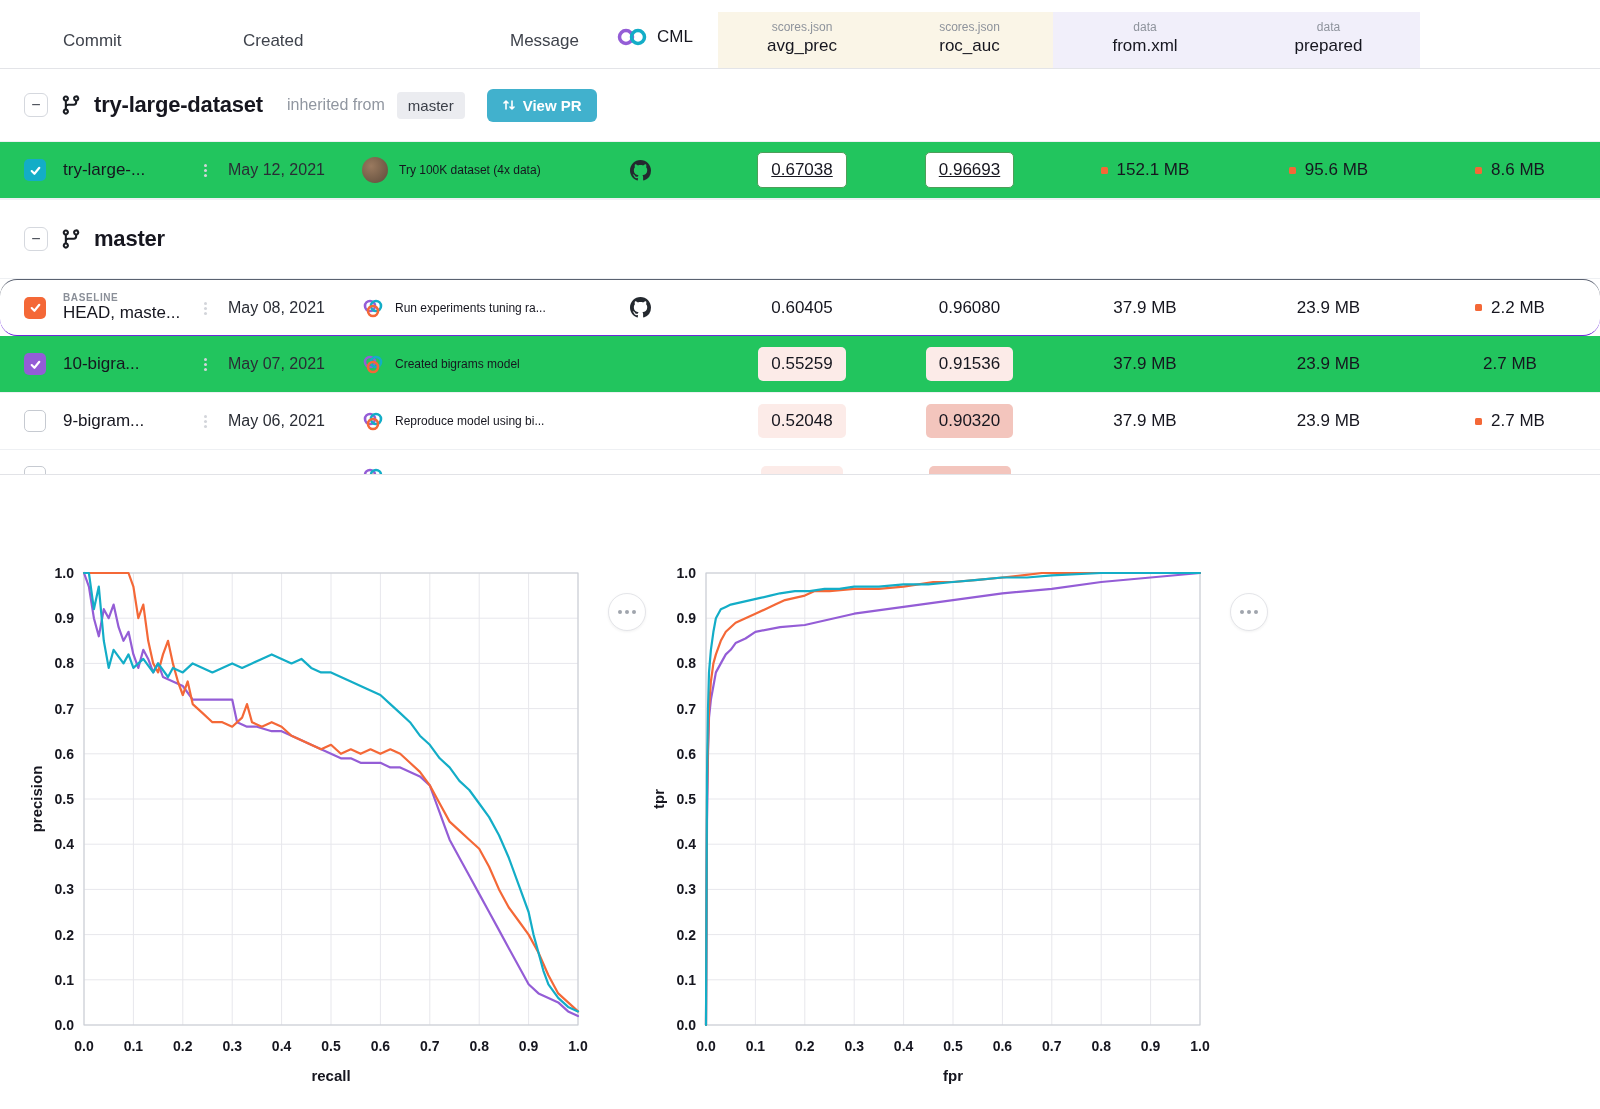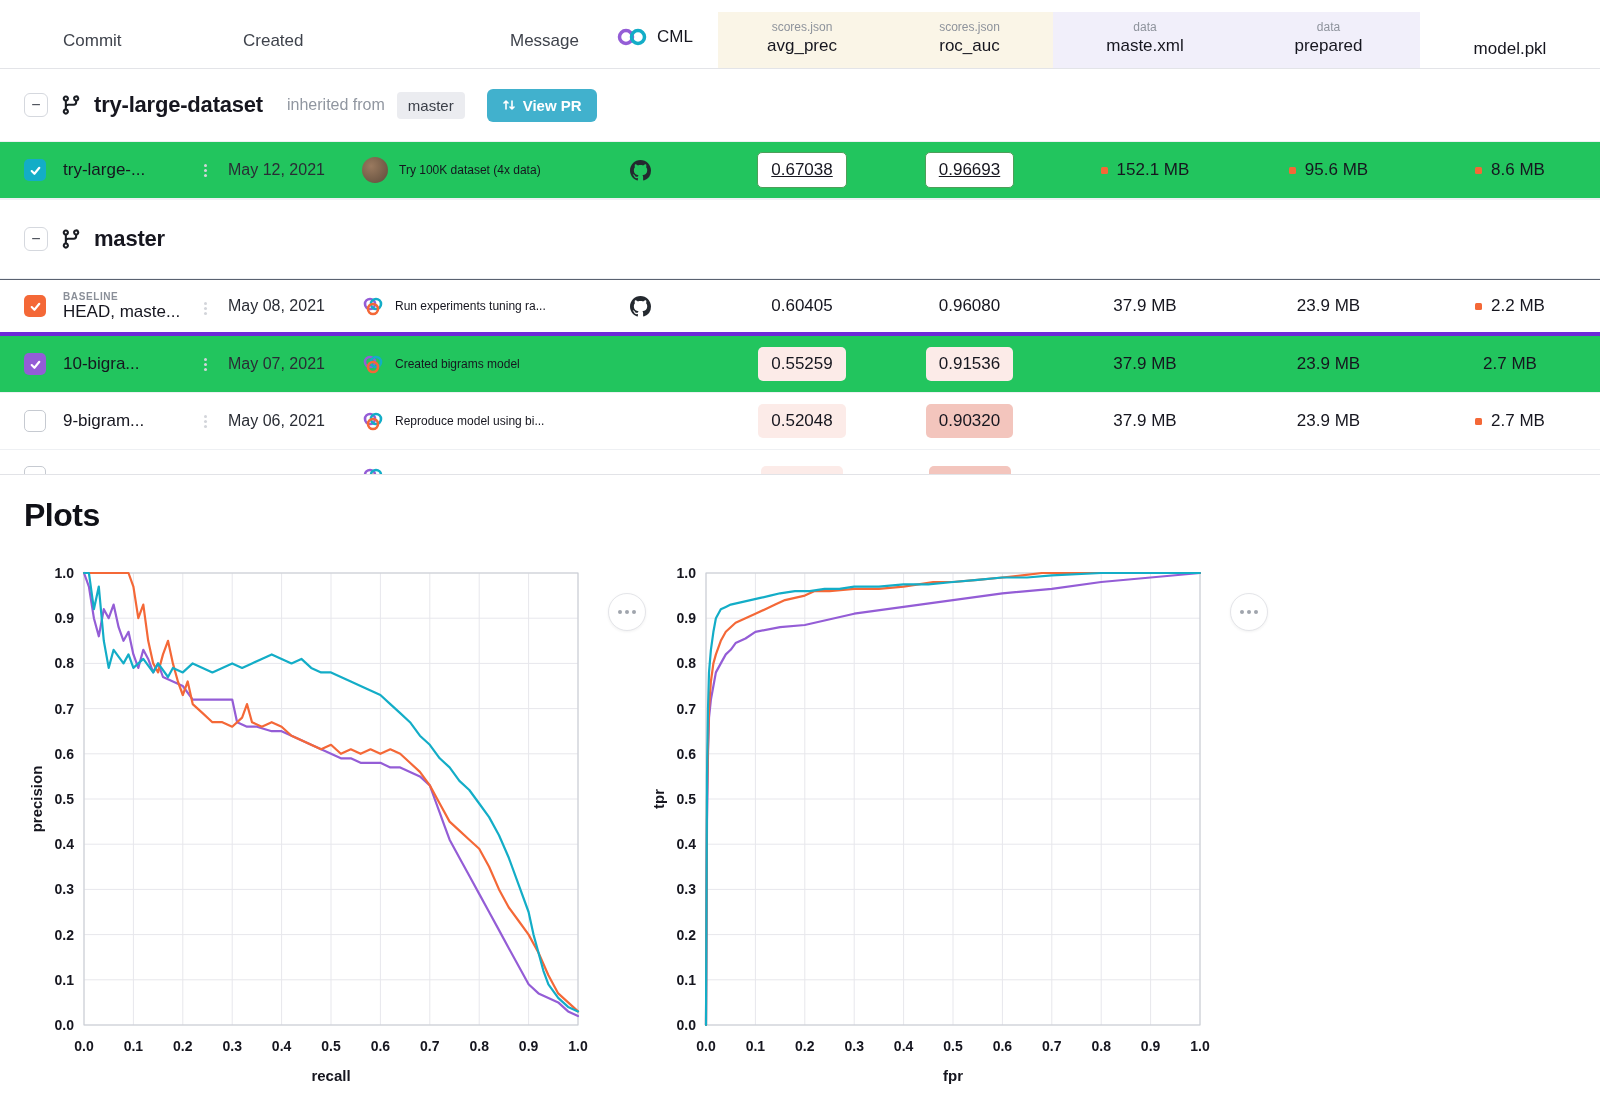--- a/index.html
+++ b/index.html
@@ -28,21 +28,21 @@
     font-size:16px; color:#4a4f58; display:flex; align-items:center; justify-content:center; cursor:pointer; }
   .branch-title { font-size:22px; font-weight:700; letter-spacing:-0.2px; }
   .inherited { margin-left:12px; font-size:16px; color:#9096a0; }
   .chip { background:#ebecf0; border-radius:4px; padding:5px 11px; font-size:15px; color:#3b3f48; }
   .viewpr-btn { margin-left:10px; display:flex; align-items:center; gap:7px; background:#41b1cd; border:none;
     border-radius:6px; color:#fff; font-weight:700; font-size:15px; padding:8px 15px; cursor:pointer; }
 
   .row { display:grid; grid-template-columns:60px 130px 160px 268px 100px 168px 167px 184px 183px 180px;
     align-items:center; height:57px; position:relative; background:#fff; border-bottom:1px solid #eef0f3; }
   .row.alt { background:#22c55e; }
-  .row.selected { background:#fff; border-top:1px solid #5a6170; border-bottom:4px solid #6d28d9; }
+  .row.selected { background:#fff; border-top:1px solid #5a6170; border-bottom:1px solid #6d28d9;border-radius:17px; }
   .row.partial { height:24px; overflow:hidden; align-items:start; border-bottom:none; }
   .row.partial > * { margin-top:16px; }
 
   .cb { width:22px; height:22px; border-radius:5px; margin-left:24px; display:flex; align-items:center;
     justify-content:center; cursor:pointer; }
   .cb.teal { background:#13adc7; } .cb.orange { background:#f46837; } .cb.purple { background:#945dd6; }
   .cb.un { background:#fff; border:1.5px solid #c6cad1; }
 
   .name-cell { padding-left:3px; font-size:17px; overflow:hidden; white-space:nowrap; }
   .name-cell .tag { font-size:10px; font-weight:700; letter-spacing:0.6px; color:#8a8f98; }
@@ -99,28 +99,25 @@
     <div class="mcol" style="left:718px;width:168px">
       <span class="mgroup">scores.json</span>
       <span class="mlabel">avg_prec</span>
     </div>
     <div class="mcol" style="left:886px;width:167px">
       <span class="mgroup">scores.json</span>
       <span class="mlabel">roc_auc</span>
     </div>
     <div class="mcol" style="left:1053px;width:184px">
       <span class="mgroup">data</span>
-      <span class="mlabel">maste.xml</span>
+      <span class="mlabel">from.xml</span>
     </div>
     <div class="mcol" style="left:1237px;width:183px">
       <span class="mgroup">data</span>
       <span class="mlabel">prepared</span>
-    </div>
-    <div class="mcol nogroup" style="left:1420px;width:180px">
-      <span class="mlabel">model.pkl</span>
     </div>
   </div>
 
   <div class="branch-hdr">
     <button class="collapse-btn">−</button>
     <svg width="22" height="22" viewBox="0 0 16 16" fill="#1a1d23">
       <path d="M9.5 3.25a2.25 2.25 0 1 1 3 2.122V6A2.5 2.5 0 0 1 10 8.5H6a1 1 0 0 0-1 1v1.128a2.251 2.251 0 1 1-1.5 0V5.372a2.25 2.25 0 1 1 1.5 0v1.836A2.5 2.5 0 0 1 6 7h4a1 1 0 0 0 1-1v-.628a2.25 2.25 0 0 1-1.5-2.122Zm-6 0a.75.75 0 1 0 1.5 0 .75.75 0 0 0-1.5 0Zm8.25-.75a.75.75 0 1 0 0 1.5.75.75 0 0 0 0-1.5ZM4.25 12a.75.75 0 1 0 0 1.5.75.75 0 0 0 0-1.5Z"></path>
     </svg>
     <span class="branch-title">try-large-dataset</span>
     <span class="inherited">inherited from</span>
@@ -319,21 +316,20 @@
       </div>
     <div class="mcell"></div>
     <div class="mcell"></div>
     <div class="mcell"></div>
   </div>
 
   <div class="tdivider"></div>
 </div>
 
 <div class="plots">
-  <h1>Plots</h1>
   <div class="chart" id="chart0"><svg width="612" height="528" viewBox="0 0 612 528">
         <line x1="58" y1="14" x2="58" y2="466" stroke="#e7e7ec" stroke-width="1"></line>
         <line x1="58" y1="466" x2="552" y2="466" stroke="#e7e7ec" stroke-width="1"></line>
         <text x="58" y="492" text-anchor="middle" class="tick">0.0</text>
         <text x="48" y="471" text-anchor="end" class="tick">0.0</text>
         <line x1="107.4" y1="14" x2="107.4" y2="466" stroke="#e7e7ec" stroke-width="1"></line>
         <line x1="58" y1="420.8" x2="552" y2="420.8" stroke="#e7e7ec" stroke-width="1"></line>
         <text x="107.4" y="492" text-anchor="middle" class="tick">0.1</text>
         <text x="48" y="425.8" text-anchor="end" class="tick">0.1</text>
         <line x1="156.8" y1="14" x2="156.8" y2="466" stroke="#e7e7ec" stroke-width="1"></line>

